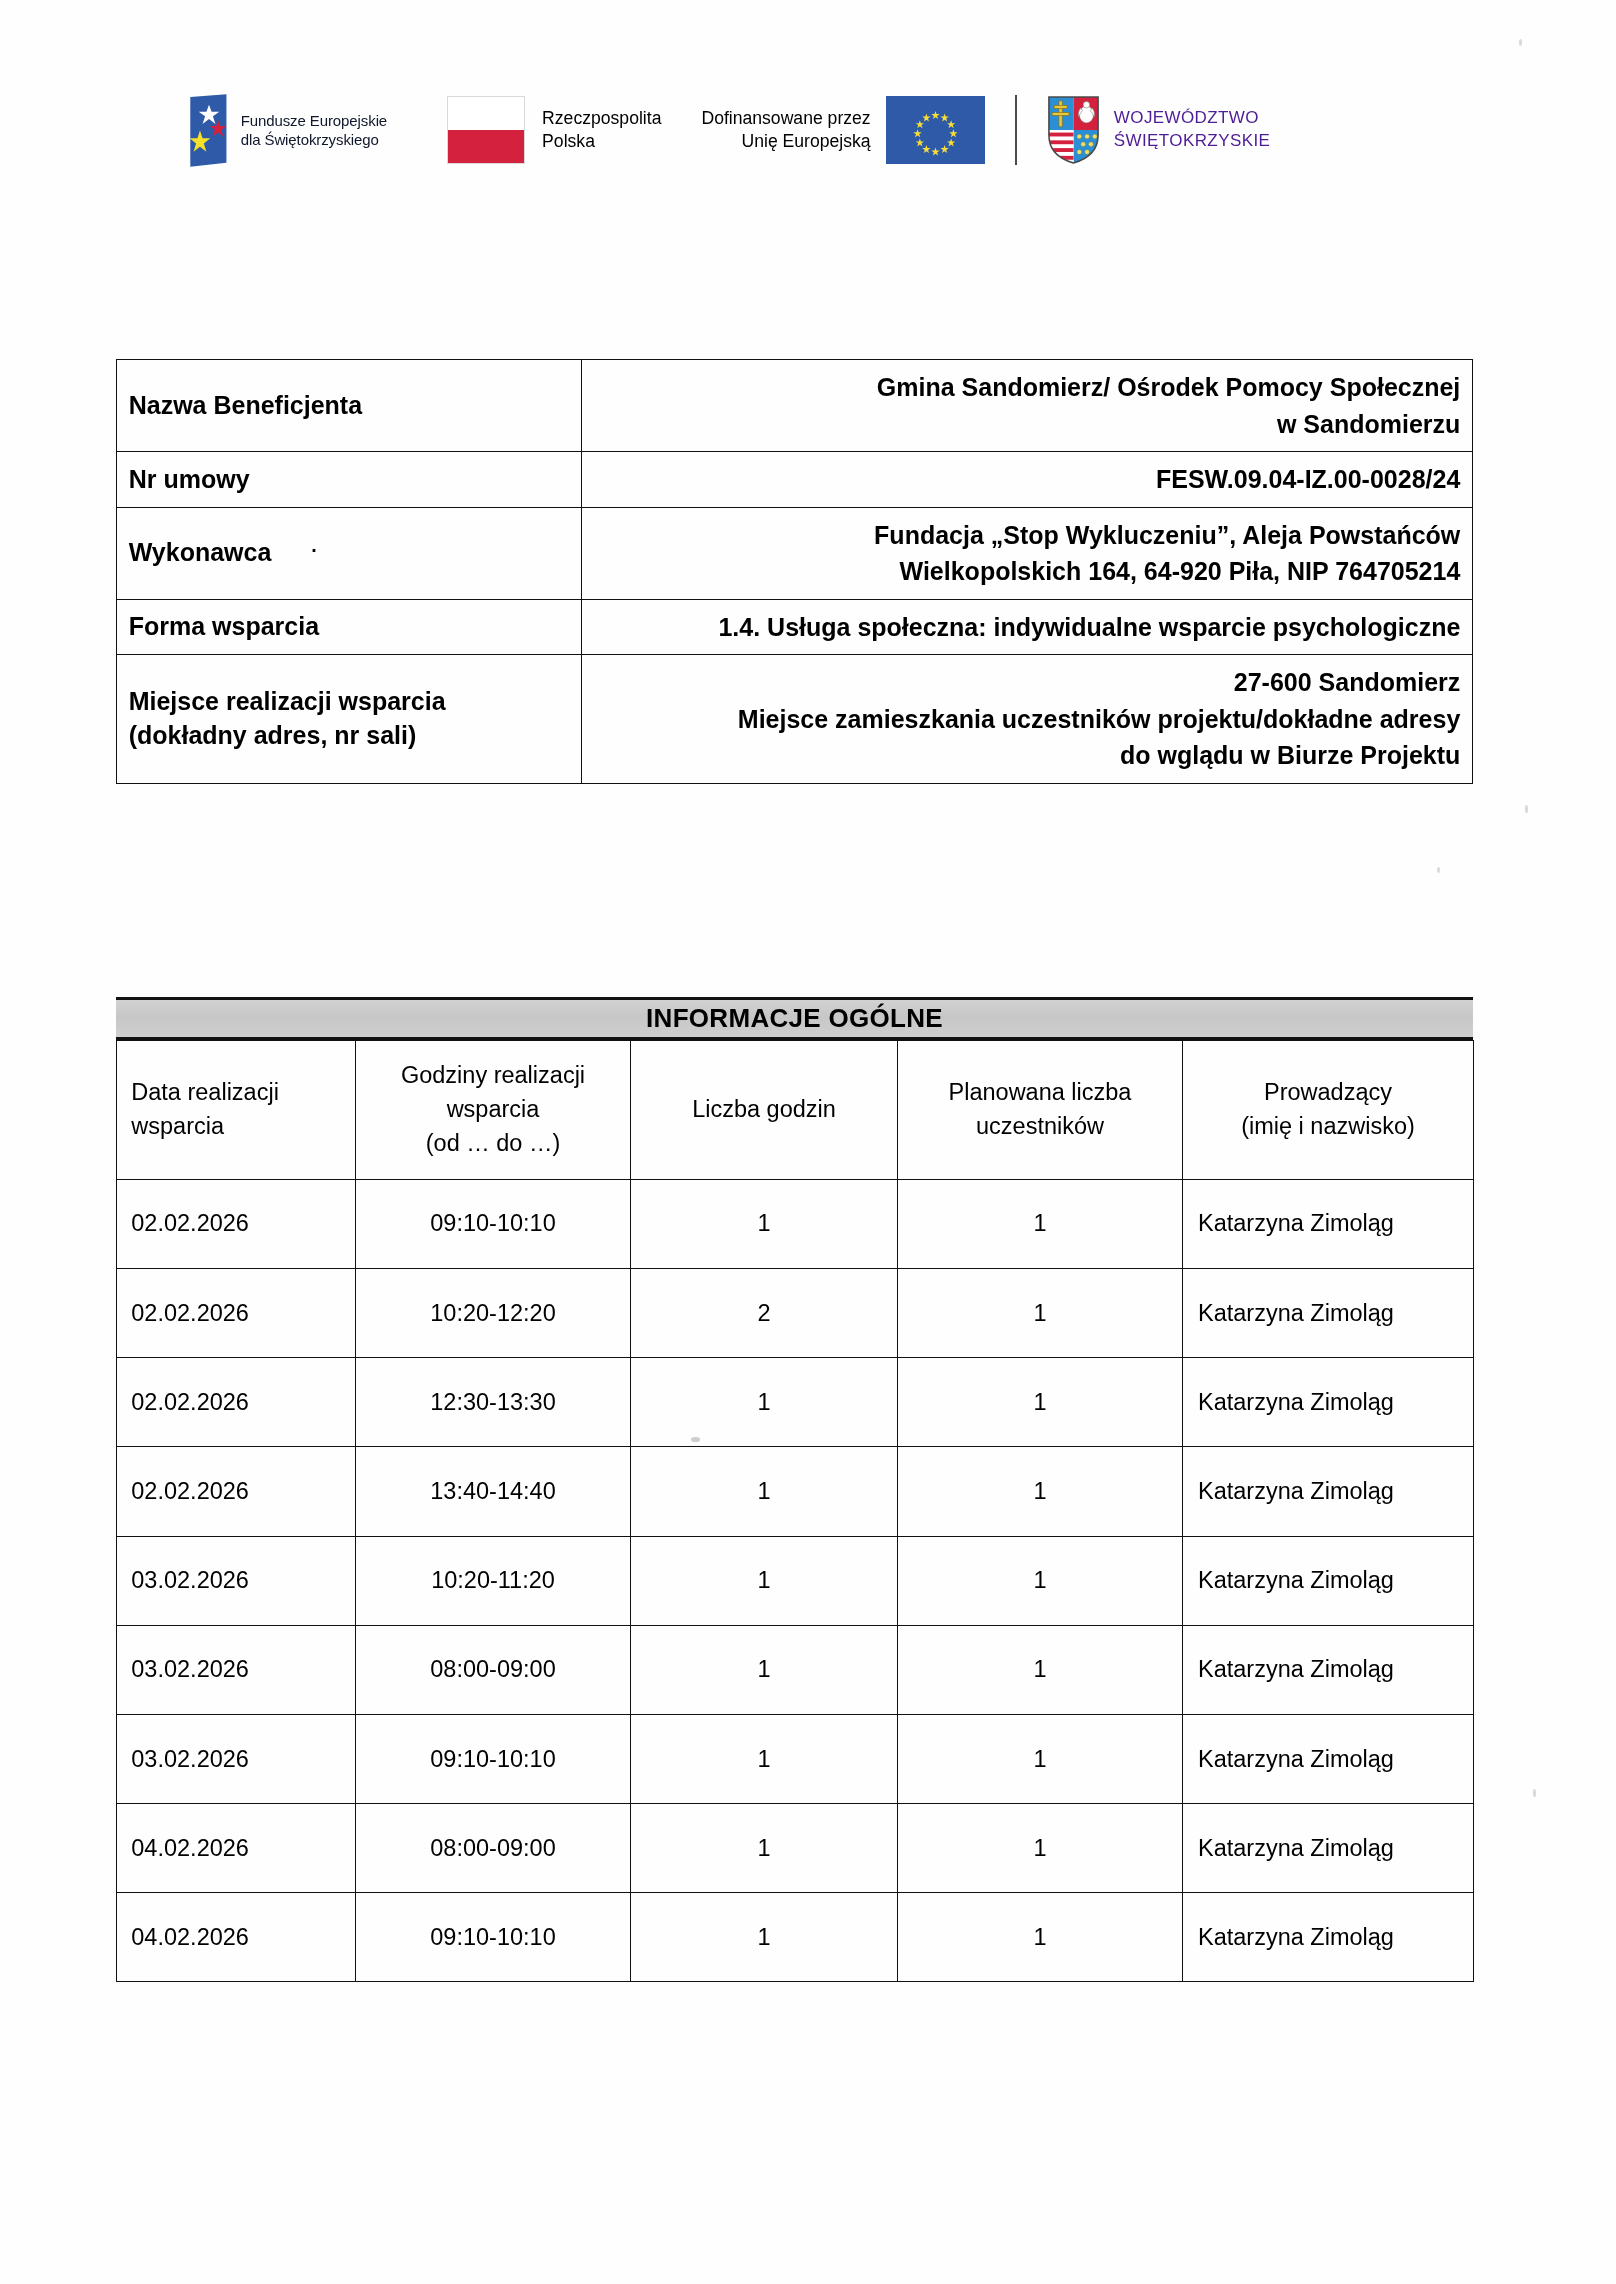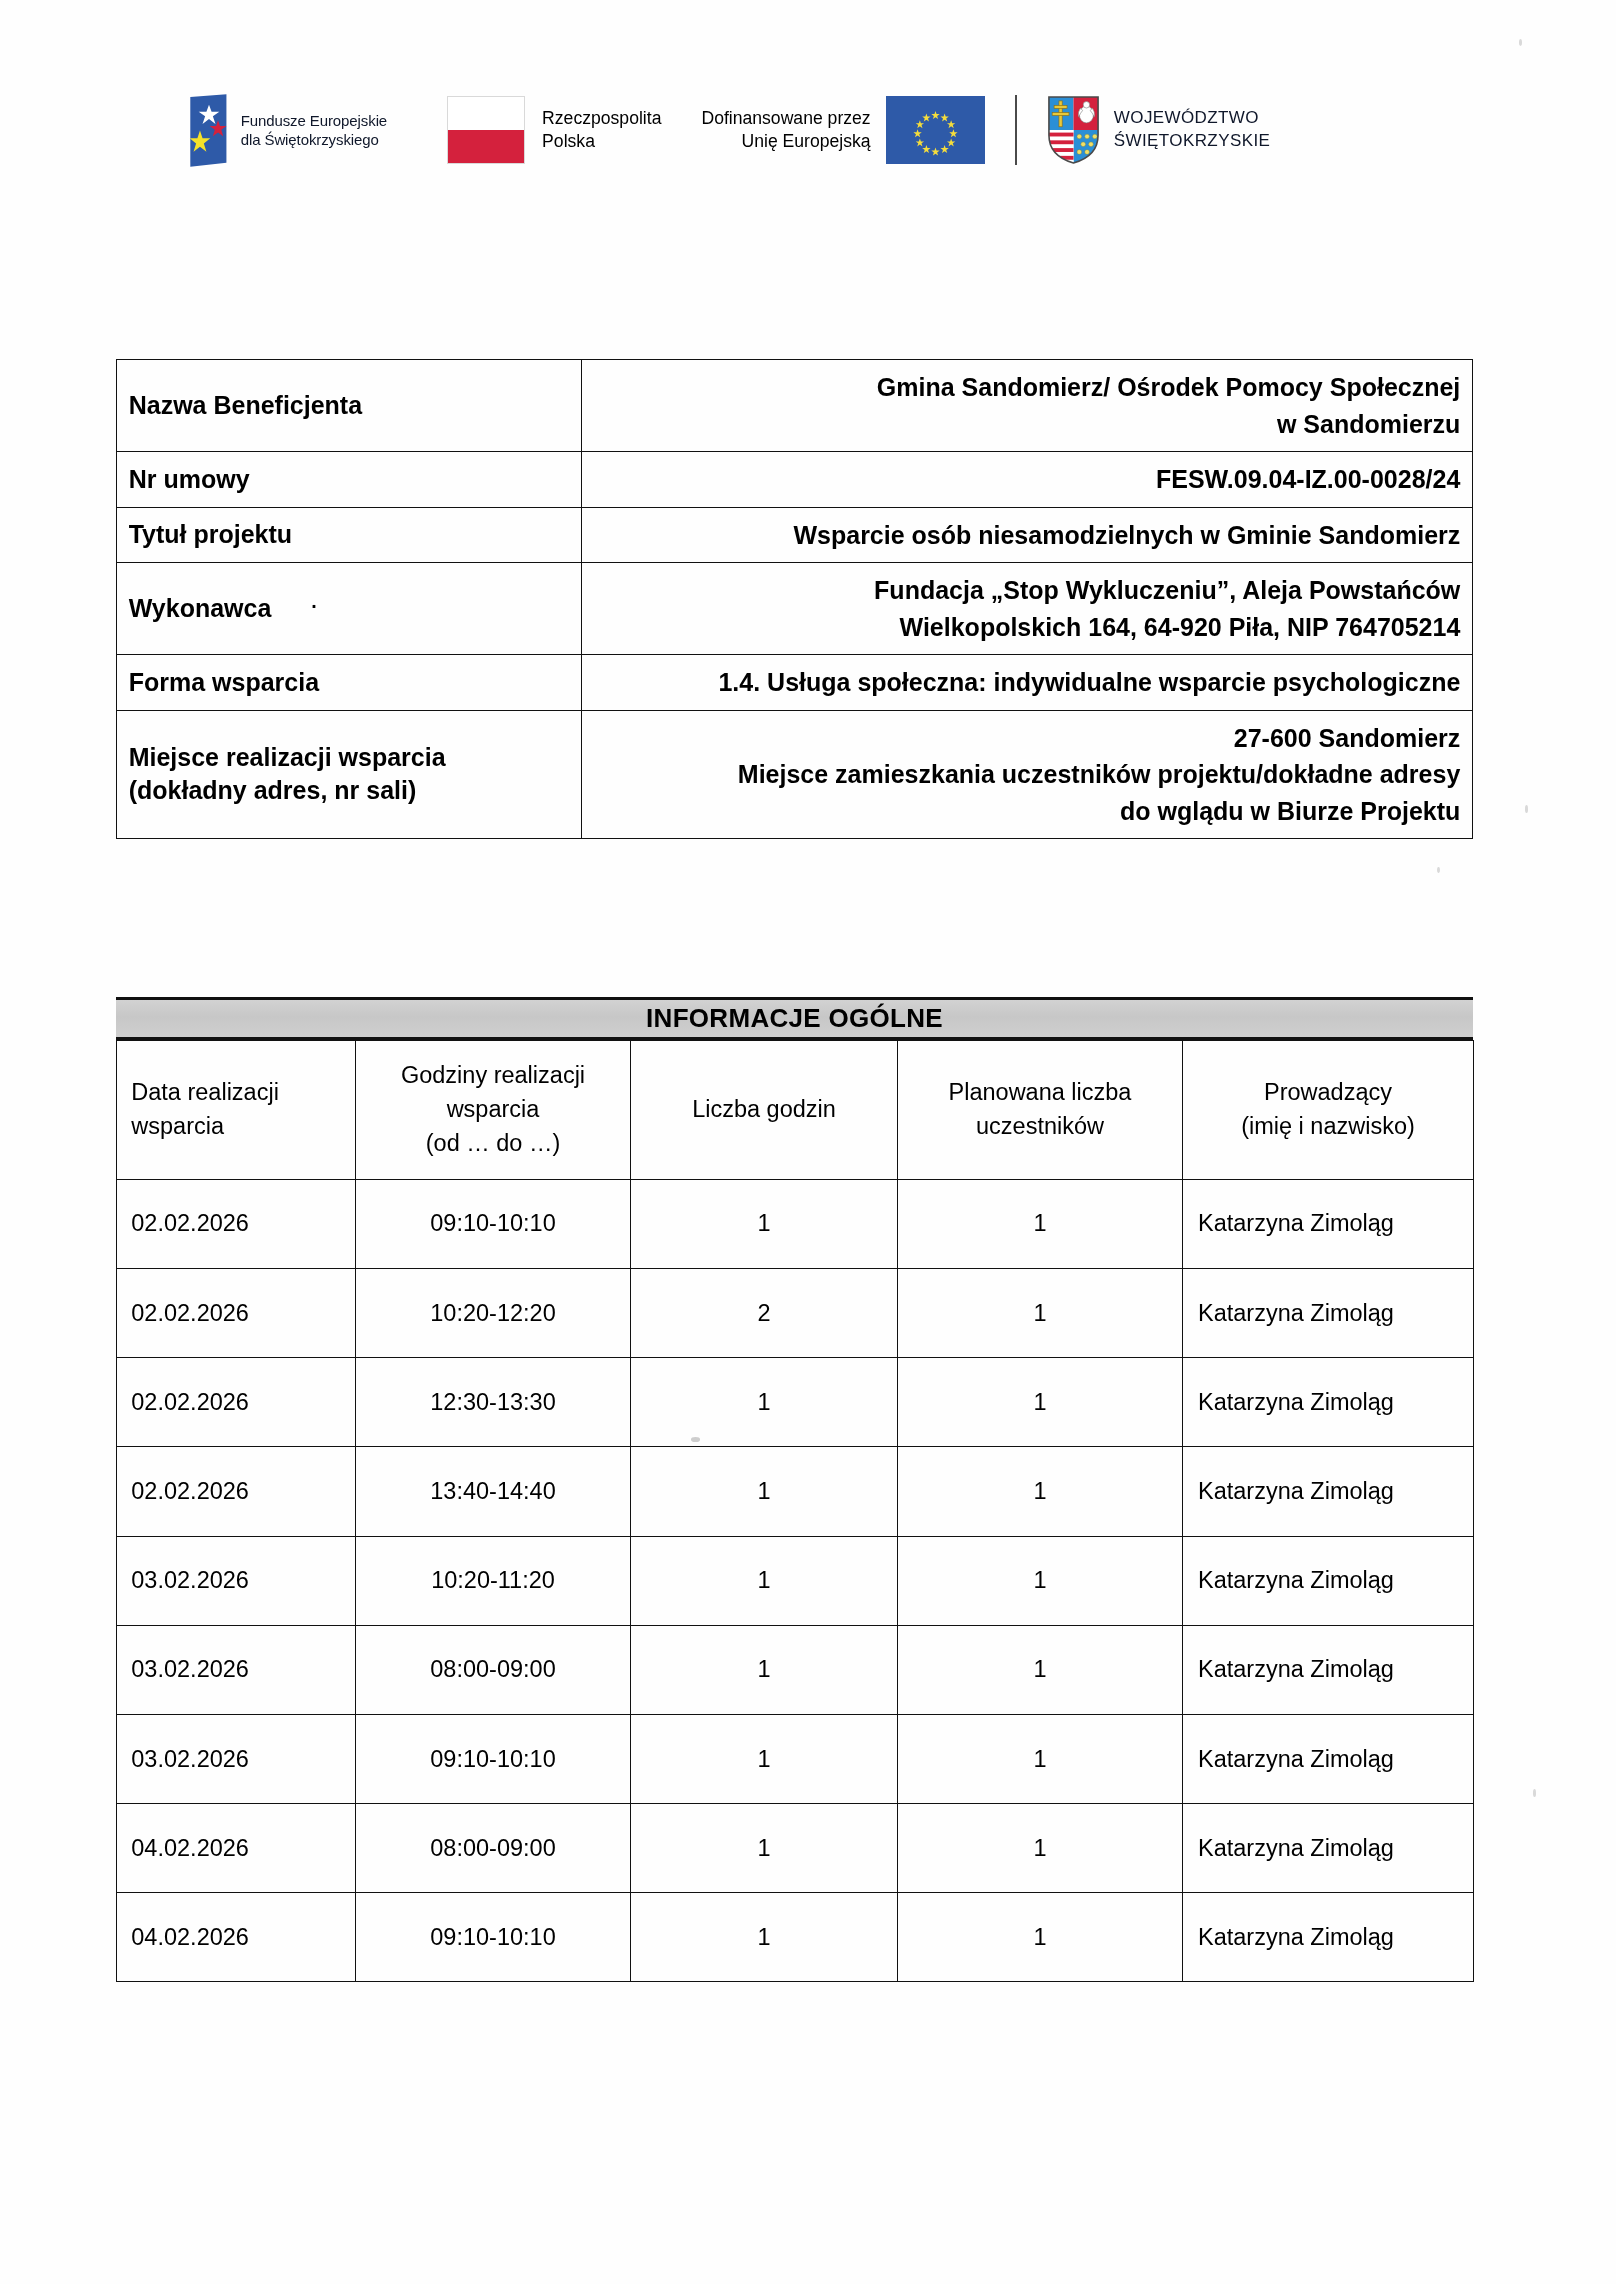--- a/index.html
+++ b/index.html
@@ -97,21 +97,21 @@
   .coa {
     width: 53px;
     height: 70px;
     margin-right: 14.3px;
   }
   .coa svg { display: block; }
 
   .voi-text {
     font-size: 17px;
     line-height: 1.34;
-    color: #0f172a;
+    color: #4c1d95;
     letter-spacing: 0.4px;
   }
 
   
   .doc-title {
     position: absolute;
     left: 0;
     top: 196px;
     width: 1617px;
     text-align: center;
@@ -354,24 +354,20 @@
       <tr>
         <td class="label">Nazwa Beneficjenta</td>
         <td class="value">
           <div>Gmina Sandomierz/ Ośrodek Pomocy Społecznej</div>
           <div>w Sandomierzu</div>
         </td>
       </tr>
       <tr>
         <td class="label">Nr umowy</td>
         <td class="value">FESW.09.04-IZ.00-0028/24</td>
-      </tr>
-      <tr>
-        <td class="label">Tytuł projektu</td>
-        <td class="value">Wsparcie osób niesamodzielnych w Gminie Sandomierz</td>
       </tr>
       <tr>
         <td class="label">
           <span>Wykonawca</span><span class="tick">·</span>
         </td>
         <td class="value">
           <div>Fundacja „Stop Wykluczeniu”, Aleja Powstańców</div>
           <div>Wielkopolskich 164, 64-920 Piła, NIP 764705214</div>
         </td>
       </tr>

